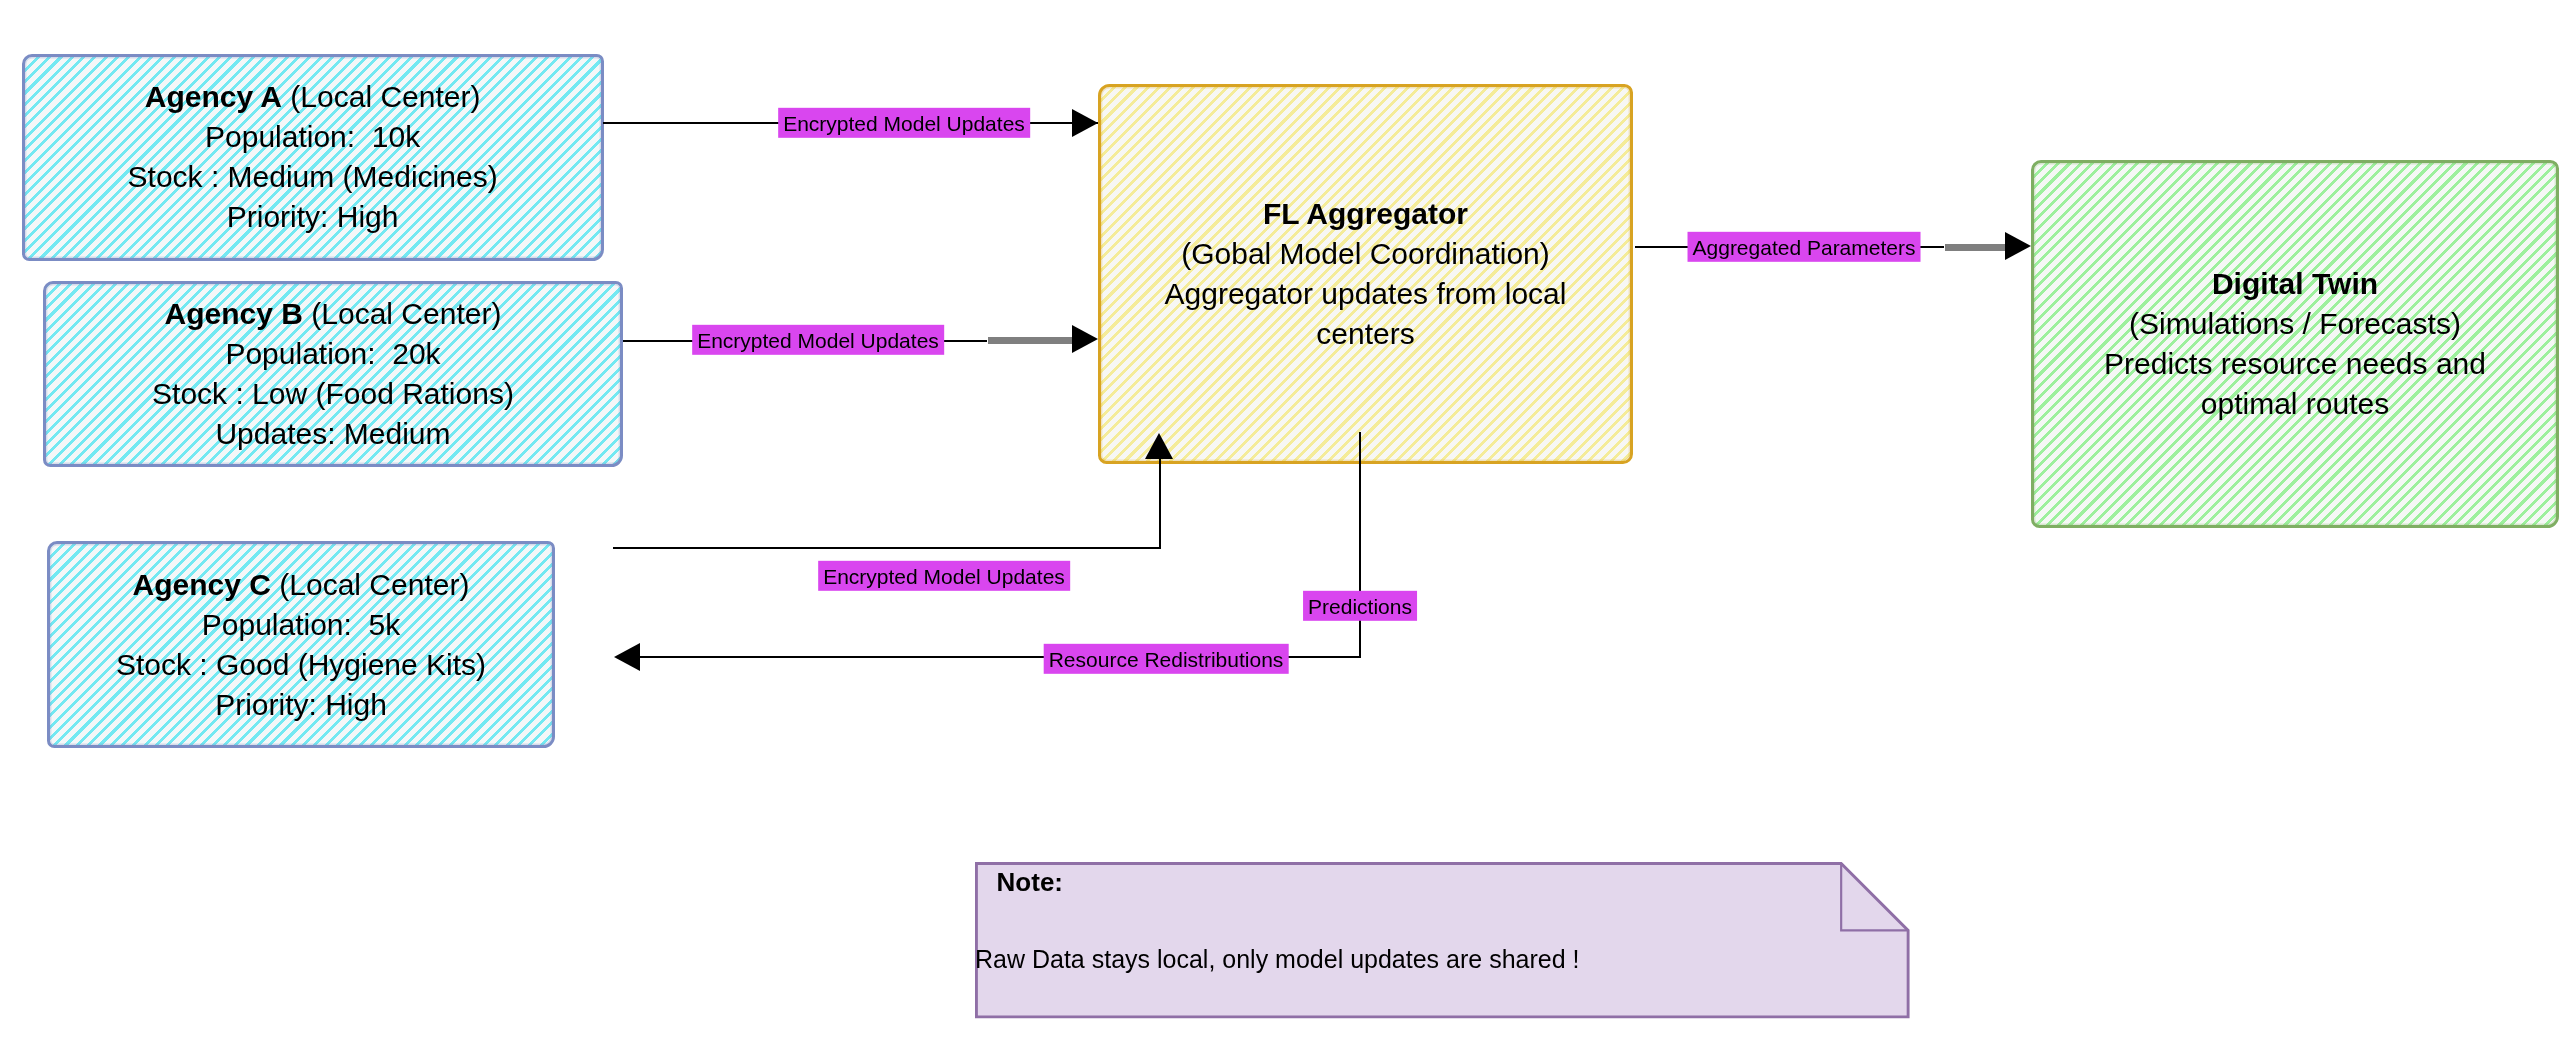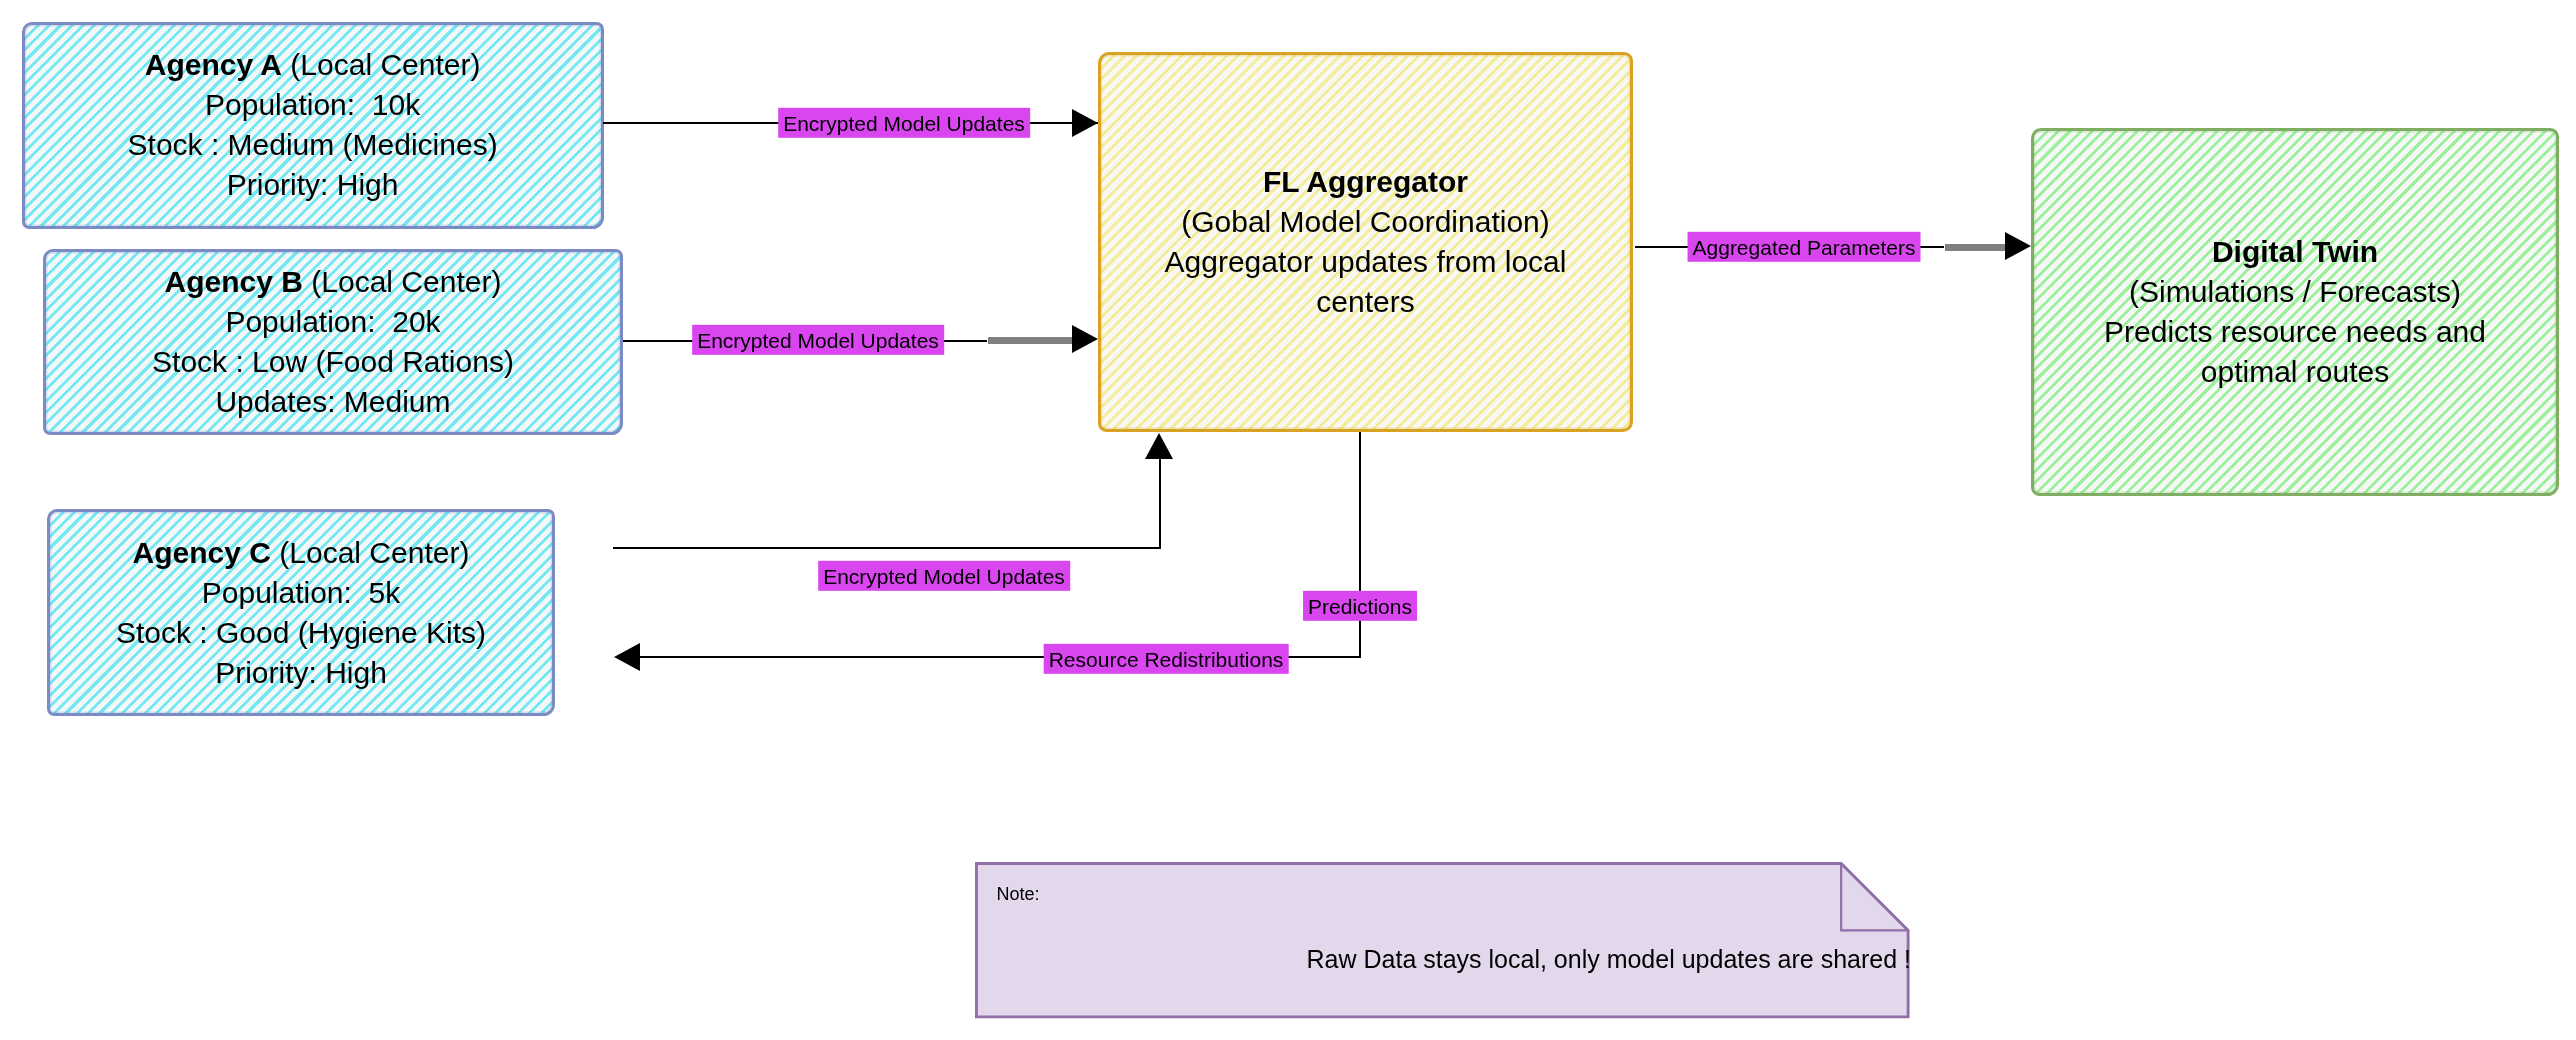--- a/index.html
+++ b/index.html
@@ -11,21 +11,21 @@
     font-family:"Liberation Sans","DejaVu Sans",sans-serif;
     color:#000;
     overflow:hidden;
   }
 
   
   .node {
     position:absolute;
     display:flex; align-items:center; justify-content:flex-end;
     text-align:center;
-    font-size:30px; line-height:40px;
+    font-size:30px; line-height:40px;margin-top:32px;
   }
   .node .b { font-weight:bold; }
   .node .line { white-space:pre; }
 
   .node.cyan {
     border:3.6px solid #7b8cc4;
     border-radius:10px 7.2px 11.5px 7.2px;
     background:
       repeating-linear-gradient(135deg, rgba(72,228,240,0.75) 0 2.9px, rgba(72,228,240,0) 2.9px 8px),
       linear-gradient(#f4f7f8,#f4f7f8);
@@ -65,26 +65,26 @@
     background:#d946ef;
     font-size:21px; line-height:29px;
     padding:0.7px 5px;
     white-space:nowrap;
   }
 
   
   .note { position:absolute; }
   .note svg { position:absolute; left:0; top:0; }
   .note-title {
-    position:absolute; left:21.6px; top:22px;
-    font-weight:normal; font-size:18px;
+    position:absolute; left:21.6px; top:5px;
+    font-weight:bold; font-size:26px;
   }
   .note-body {
     position:absolute; left:0; top:83px; width:100%;
-    text-align:right; font-size:25px; white-space:pre;
+    text-align:left; font-size:25px; white-space:pre;
   }
 </style>
 </head>
 <body>
 
 <div class="canvas">
 
   <div class="node cyan" style="left:21.6px; top:21.6px; width:582px; height:207px;">
     <div class="node-text">
       <div class="line"><span class="b">Agency A</span><span> (Local Center)</span></div>

